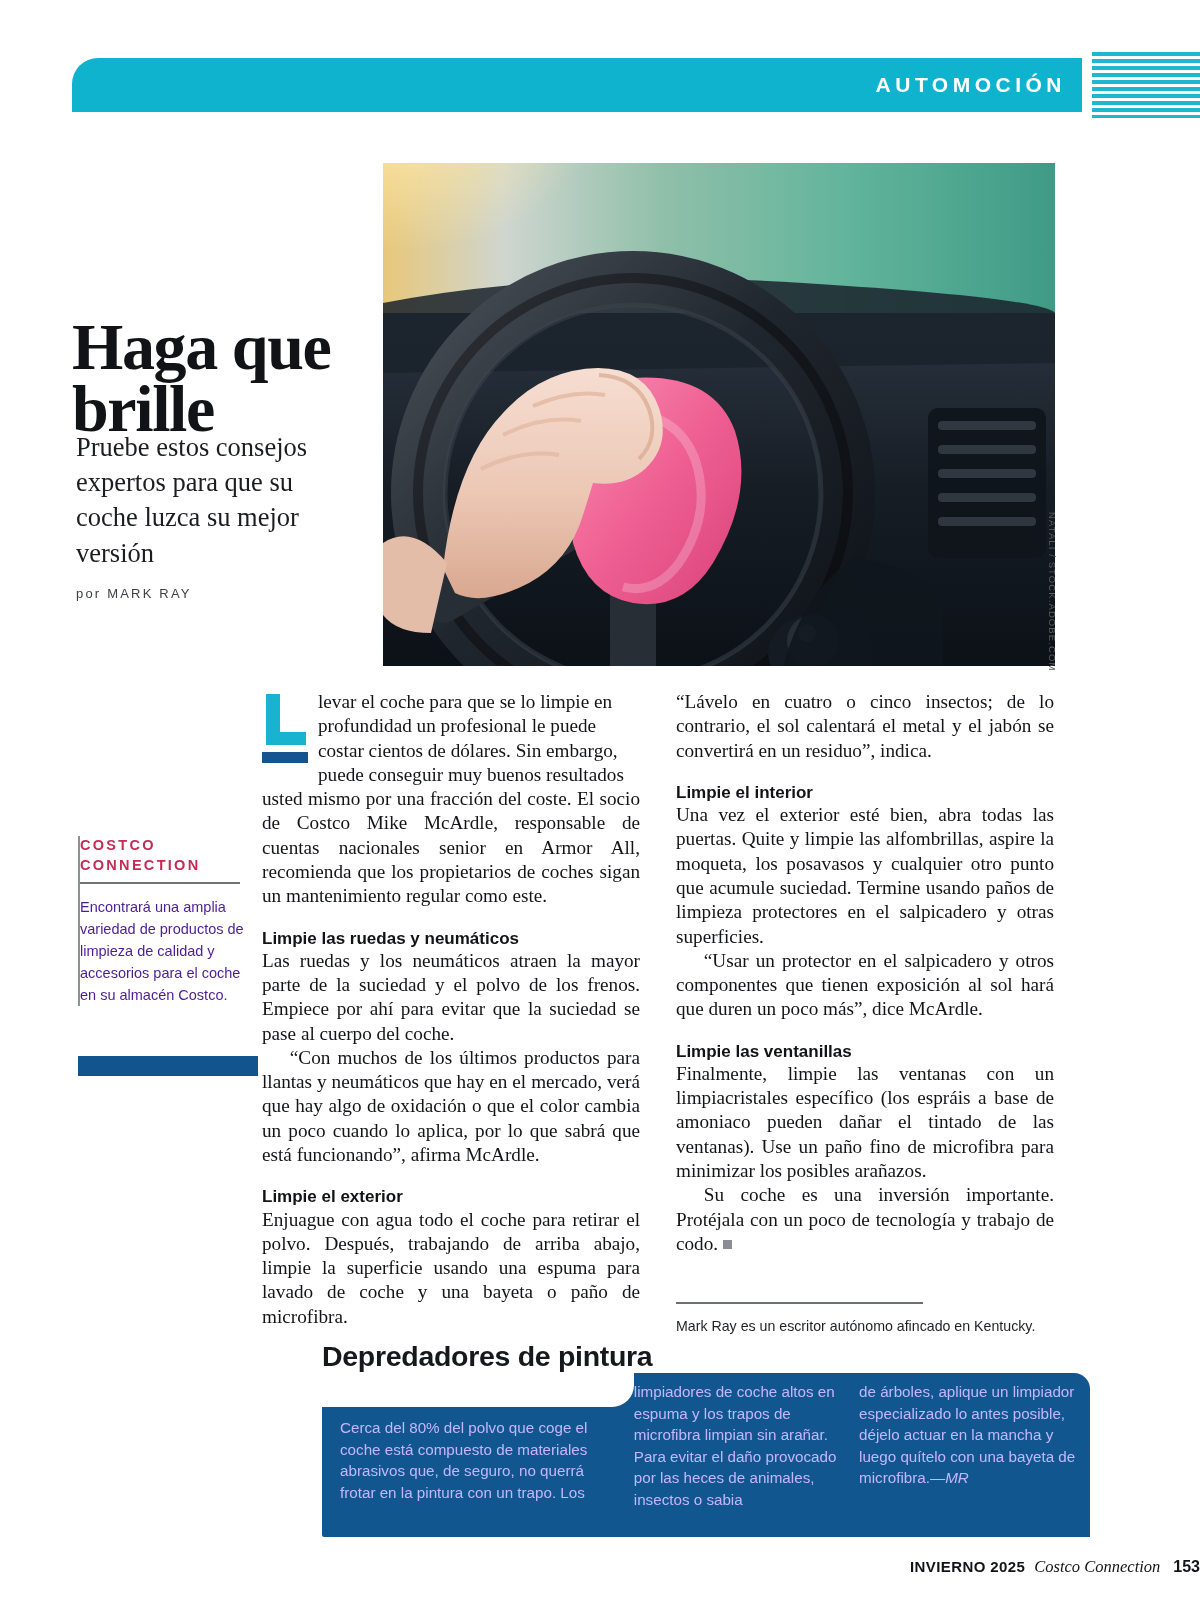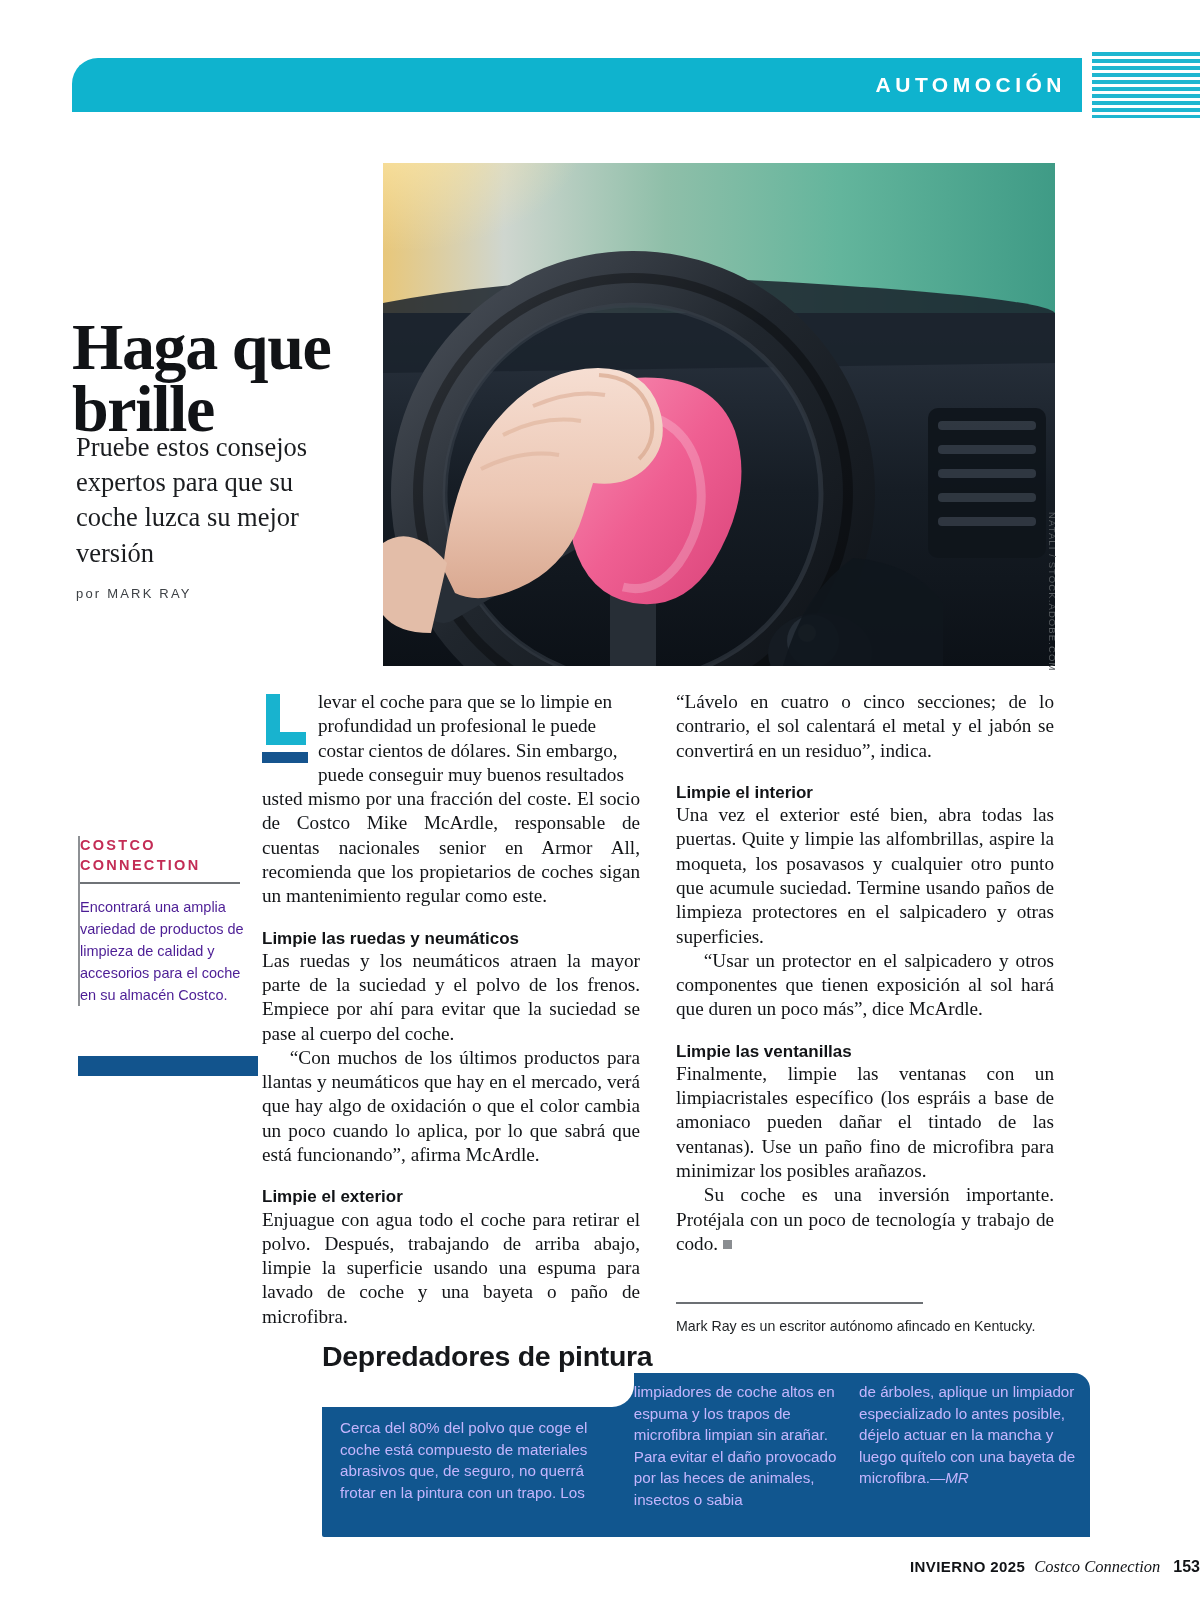--- a/index.html
+++ b/index.html
@@ -300,21 +300,21 @@
 
     <div class="subhead">Limpie las ruedas y neumáticos</div>
     <p>Las ruedas y los neumáticos atraen la mayor parte de la suciedad y el polvo de los frenos. Empiece por ahí para evitar que la suciedad se pase al cuerpo del coche.</p>
     <p class="indent">“Con muchos de los últimos productos para llantas y neumáticos que hay en el mercado, verá que hay algo de oxidación o que el color cambia un poco cuando lo aplica, por lo que sabrá que está funcionando”, afirma McArdle.</p>
 
     <div class="subhead">Limpie el exterior</div>
     <p>Enjuague con agua todo el coche para retirar el polvo. Después, trabajando de arriba abajo, limpie la superficie usando una espuma para lavado de coche y una bayeta o paño de microfibra.</p>
   </div>
 
   <div class="col col-right">
-    <p>“Lávelo en cuatro o cinco secciones; de lo contrario, el sol calentará el metal y el jabón se convertirá en un residuo”, indica.</p>
+    <p>“Lávelo en cuatro o cinco insectos; de lo contrario, el sol calentará el metal y el jabón se convertirá en un residuo”, indica.</p>
 
     <div class="subhead">Limpie el interior</div>
     <p>Una vez el exterior esté bien, abra todas las puertas. Quite y limpie las alfombrillas, aspire la moqueta, los posavasos y cualquier otro punto que acumule suciedad. Termine usando paños de limpieza protectores en el salpicadero y otras superficies.</p>
     <p class="indent">“Usar un protector en el salpicadero y otros componentes que tienen exposición al sol hará que duren un poco más”, dice McArdle.</p>
 
     <div class="subhead">Limpie las ventanillas</div>
     <p>Finalmente, limpie las ventanas con un limpiacristales específico (los espráis a base de amoniaco pueden dañar el tintado de las ventanas). Use un paño fino de microfibra para minimizar los posibles arañazos.</p>
     <p class="indent"><span>Su coche es una inversión importante. Protéjala con un poco de tecnología y trabajo de codo.</span><span class="endmark"></span></p>
   </div>
 

